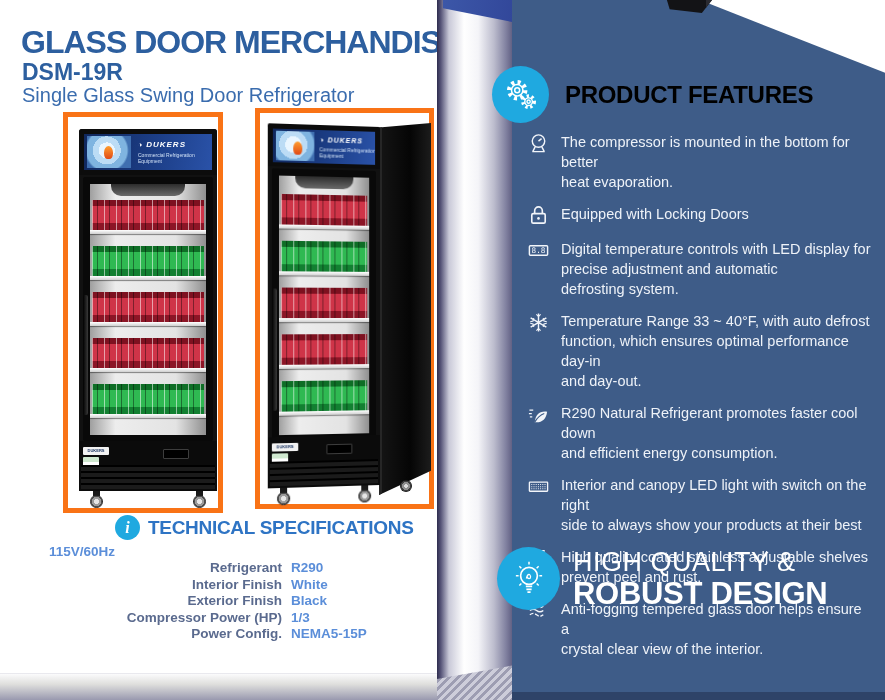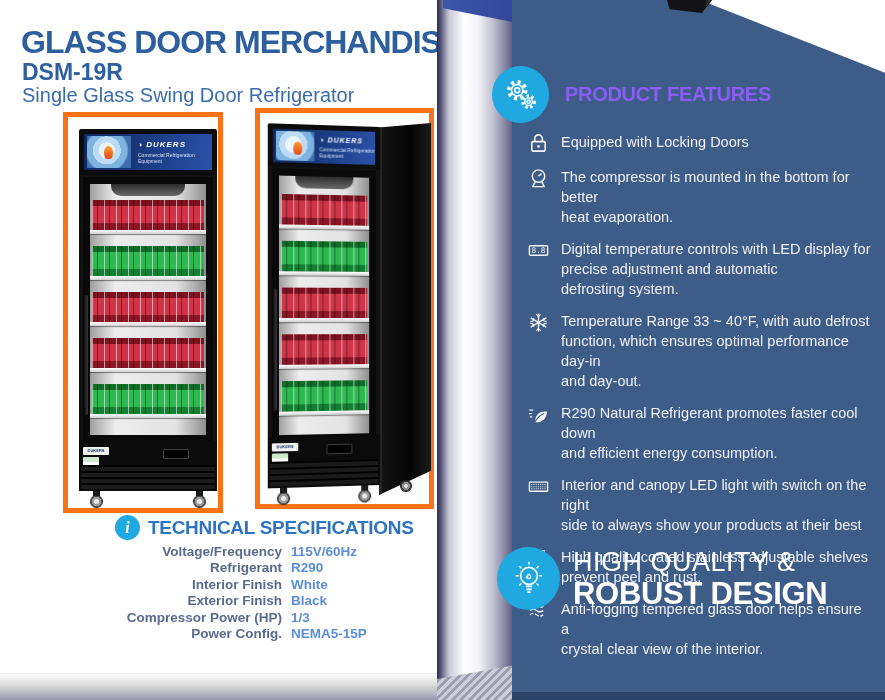--- a/index.html
+++ b/index.html
@@ -86,21 +86,21 @@
   .curl-botcap { position:absolute; left:437px; top:658px; width:75px; height:42px;
                  background:repeating-linear-gradient(135deg,#cdcdda 0 3px,#9d9db2 3px 6px);
                  clip-path:polygon(0 50%, 100% 18%, 100% 100%, 0 100%); }
   .corner-object { position:absolute; left:666px; top:0; width:46px; height:13px; background:#131316;
                    clip-path:polygon(2% 0, 100% 0, 78% 100%, 8% 72%);
                    box-shadow:inset -6px 0 0 #2a2a30; }
 
   
   .pf-header { position:absolute; left:492px; top:66px; display:flex; align-items:center; gap:16px; }
   .icon-circle { width:57px; height:57px; border-radius:50%; background:#1fa9e0; display:flex; align-items:center; justify-content:center; flex:0 0 auto; }
-  .pf-title { color:#8b5cf6; font-size:20px; font-weight:800; letter-spacing:-0.3px; }
+  .pf-title { color:#000000; font-size:24px; font-weight:800; letter-spacing:-0.3px; }
   .features { position:absolute; left:527px; top:132px; width:345px; display:flex; flex-direction:column; gap:12px; }
   .feature { display:flex; gap:11px; align-items:flex-start; }
   .feature svg { flex:0 0 auto; margin-top:0px; }
   .ftext { color:#eef2f8; font-size:14.5px; line-height:20px; white-space:pre-line; }
 
   .quality { position:absolute; left:497px; top:547px; display:flex; gap:13px; align-items:center; }
   .icon-circle.big { width:63px; height:63px; }
   .q-lines { color:#fff; }
   .q1 { font-size:27px; font-weight:400; letter-spacing:0.5px; line-height:30px; }
   .q2 { font-size:31px; font-weight:800; letter-spacing:-0.3px; line-height:33px; }
@@ -191,21 +191,20 @@
       </div>
     </div>
   </div>
 
   <div class="spec-title-row">
     <div class="info-badge">i</div>
     <div class="spec-title">TECHNICAL SPECIFICATIONS</div>
   </div>
   <div class="spec-table">
     <div class="spec-row">
-        <div class="spec-label">Voltage/Frequency</div>
         <div class="spec-value">115V/60Hz</div>
       </div>
     <div class="spec-row">
         <div class="spec-label">Refrigerant</div>
         <div class="spec-value">R290</div>
       </div>
     <div class="spec-row">
         <div class="spec-label">Interior Finish</div>
         <div class="spec-value">White</div>
       </div>
@@ -241,35 +240,35 @@
         <circle cx="28" cy="27" r="6" stroke-width="3.6" stroke-dasharray="2.4 2.7"></circle>
         <circle cx="28" cy="27" r="4" stroke-width="1.5"></circle>
         <circle cx="28" cy="27" r="1.7" stroke-width="1.5"></circle>
       </svg>
     </div>
     <div class="pf-title">PRODUCT FEATURES</div>
   </div>
 
   <div class="features">
     <div class="feature">
+      <svg width="23" height="23" viewBox="0 0 24 24" fill="none" stroke="#f2f5fa" stroke-width="1.5">
+        <circle cx="12" cy="9.5" r="6.5"></circle>
+          <path d="M12 9.5l3.2-2.6"></path>
+          <path d="M8.5 15.5L6 20.5M15.5 15.5l2.5 5M5.5 20.5h13"></path>
+      </svg>
+      <div class="ftext">The compressor is mounted in the bottom for better
+heat evaporation.</div>
+    </div>
+    <div class="feature">
       <svg width="23" height="23" viewBox="0 0 24 24" fill="none" stroke="#f2f5fa" stroke-width="1.7">
         <rect x="5" y="10" width="14" height="10" rx="1.5"></rect>
           <path d="M8 10V7a4 4 0 0 1 8 0v3"></path>
           <circle cx="12" cy="15" r="1.4" fill="#f2f5fa" stroke="none"></circle>
       </svg>
       <div class="ftext">Equipped with Locking Doors</div>
-    </div>
-    <div class="feature">
-      <svg width="23" height="23" viewBox="0 0 24 24" fill="none" stroke="#f2f5fa" stroke-width="1.5">
-        <circle cx="12" cy="9.5" r="6.5"></circle>
-          <path d="M12 9.5l3.2-2.6"></path>
-          <path d="M8.5 15.5L6 20.5M15.5 15.5l2.5 5M5.5 20.5h13"></path>
-      </svg>
-      <div class="ftext">The compressor is mounted in the bottom for better
-heat evaporation.</div>
     </div>
     <div class="feature">
       <svg width="23" height="23" viewBox="0 0 24 24" fill="none" stroke="#f2f5fa" stroke-width="1.5">
         <rect x="2.5" y="7" width="19" height="10" rx="1"></rect>
         <text x="12" y="14.8" text-anchor="middle" font-size="8" font-family="'DejaVu Sans Mono',monospace" fill="#f2f5fa" stroke="none">8.8</text>
       </svg>
       <div class="ftext">Digital temperature controls with LED display for
 precise adjustment and automatic
 defrosting system.</div>
     </div>

